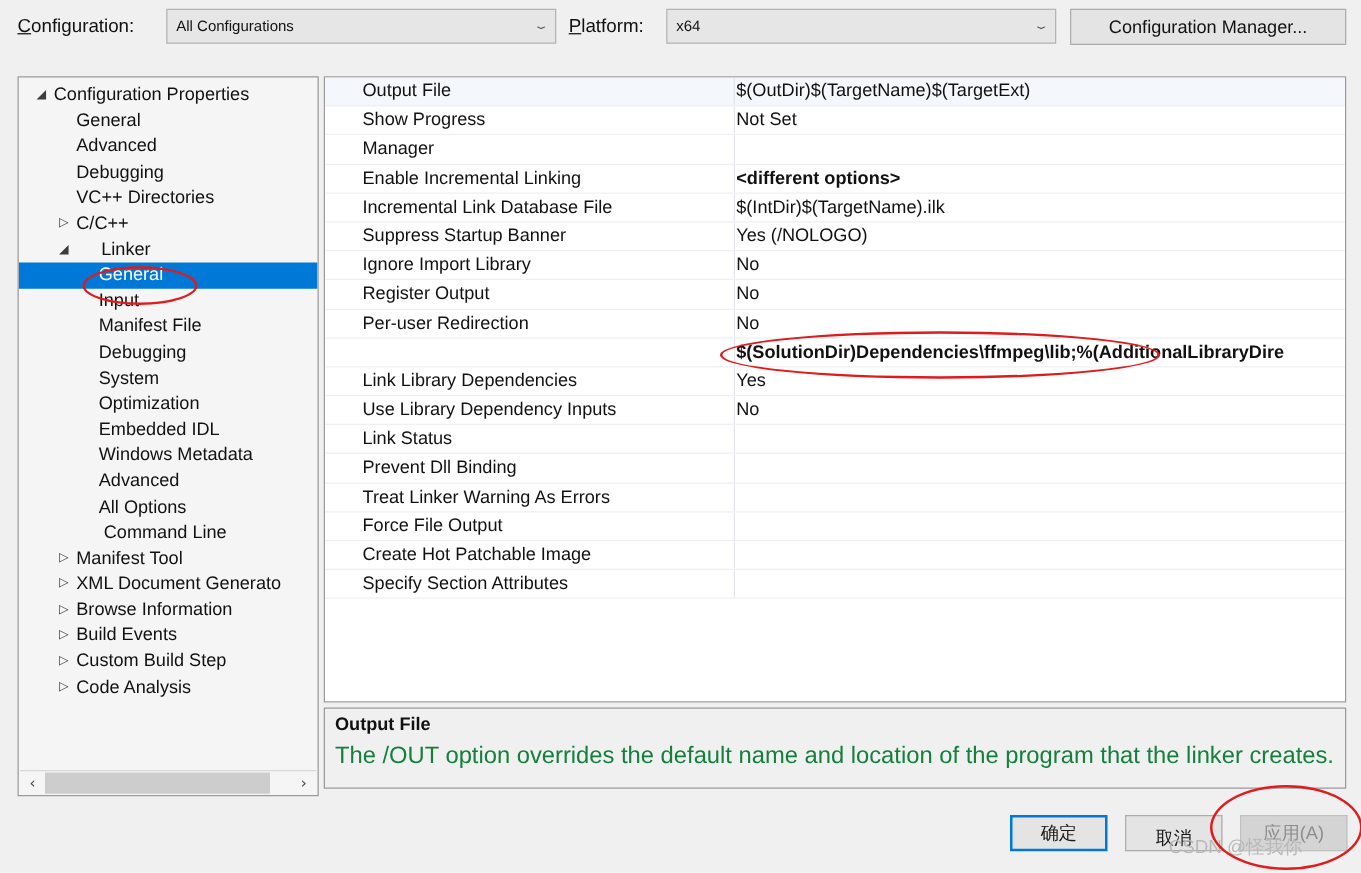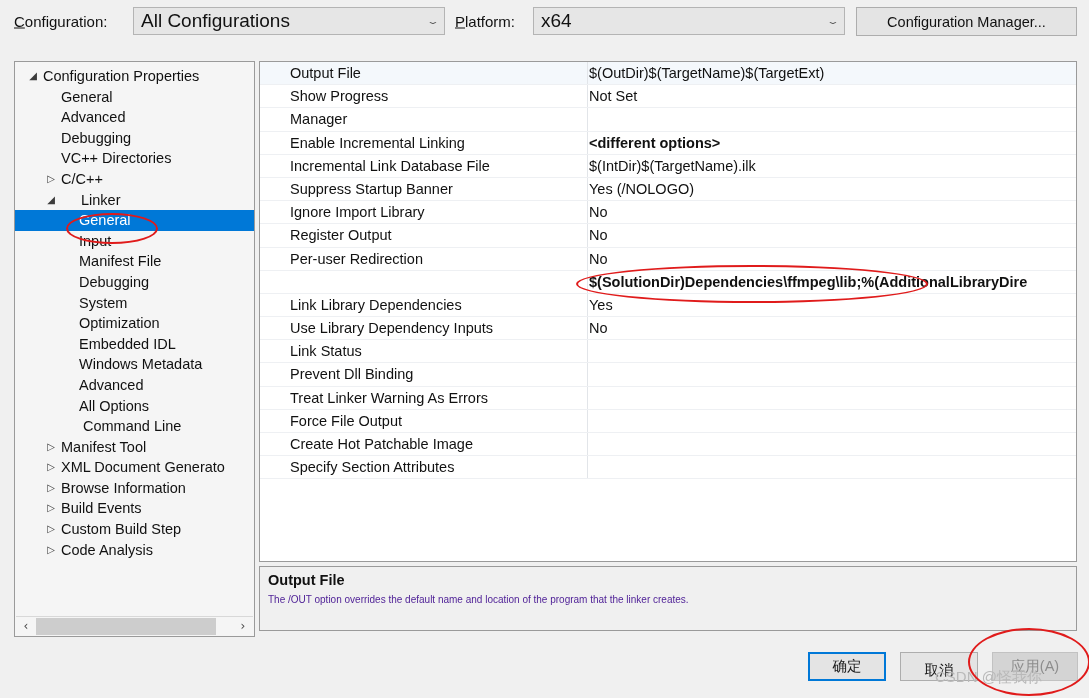--- a/index.html
+++ b/index.html
@@ -18,21 +18,21 @@
   .topbar { position: absolute; left: 0; top: 0; width: 1089px; height: 46px; }
   .lbl {
     position: absolute; font-size: 15px; color: #111; white-space: nowrap;
   }
   .lbl u { text-decoration: underline; }
   .combo {
     position: absolute; height: 28px; background: #e6e6e6;
     border: 1px solid #b4b4b4; display: flex; align-items: center;
   }
   .combo .val {
-    flex: 1; padding-left: 7px; font-size: 19px; color: #111;
+    flex: 1; padding-left: 7px; font-size: 12px; color: #111;
     white-space: nowrap; overflow: hidden;
   }
   .combo .chev {
     width: 22px; text-align: center; font-size: 11px; color: #555;
     line-height: 1; transform: scaleX(1.5) scaleY(.75);
   }
   .btn {
     position: absolute; background: #e4e4e4; border: 1px solid #adadad;
     font-size: 14.5px; color: #111; display: flex;
     align-items: center; justify-content: center; white-space: nowrap;
@@ -101,21 +101,21 @@
   .descpanel {
     position: absolute; left: 259px; top: 566px; width: 818px; height: 65px;
     background: #f0f0f0; border: 1px solid #9a9a9a;
   }
   .desc-title {
     position: absolute; left: 8px; top: 5px;
     font-size: 14.5px; font-weight: bold; color: #111;
   }
   .desc-body {
     position: absolute; left: 8px; top: 27px; right: 8px;
-    font-size: 10px; color: #4c1d95; white-space: nowrap; overflow: hidden;
+    font-size: 19px; color: #15803d; white-space: nowrap; overflow: hidden;
   }
 
   
   .btn-ok {
     position: absolute; left: 808px; top: 652px; width: 78px; height: 29px;
     background: #e4e4e4; border: 2px solid #0078d7;
     font-size: 14.5px; display: flex; align-items: center; justify-content: center;
   }
   .btn-cancel {
     position: absolute; left: 900px; top: 652px; width: 78px; height: 29px;

